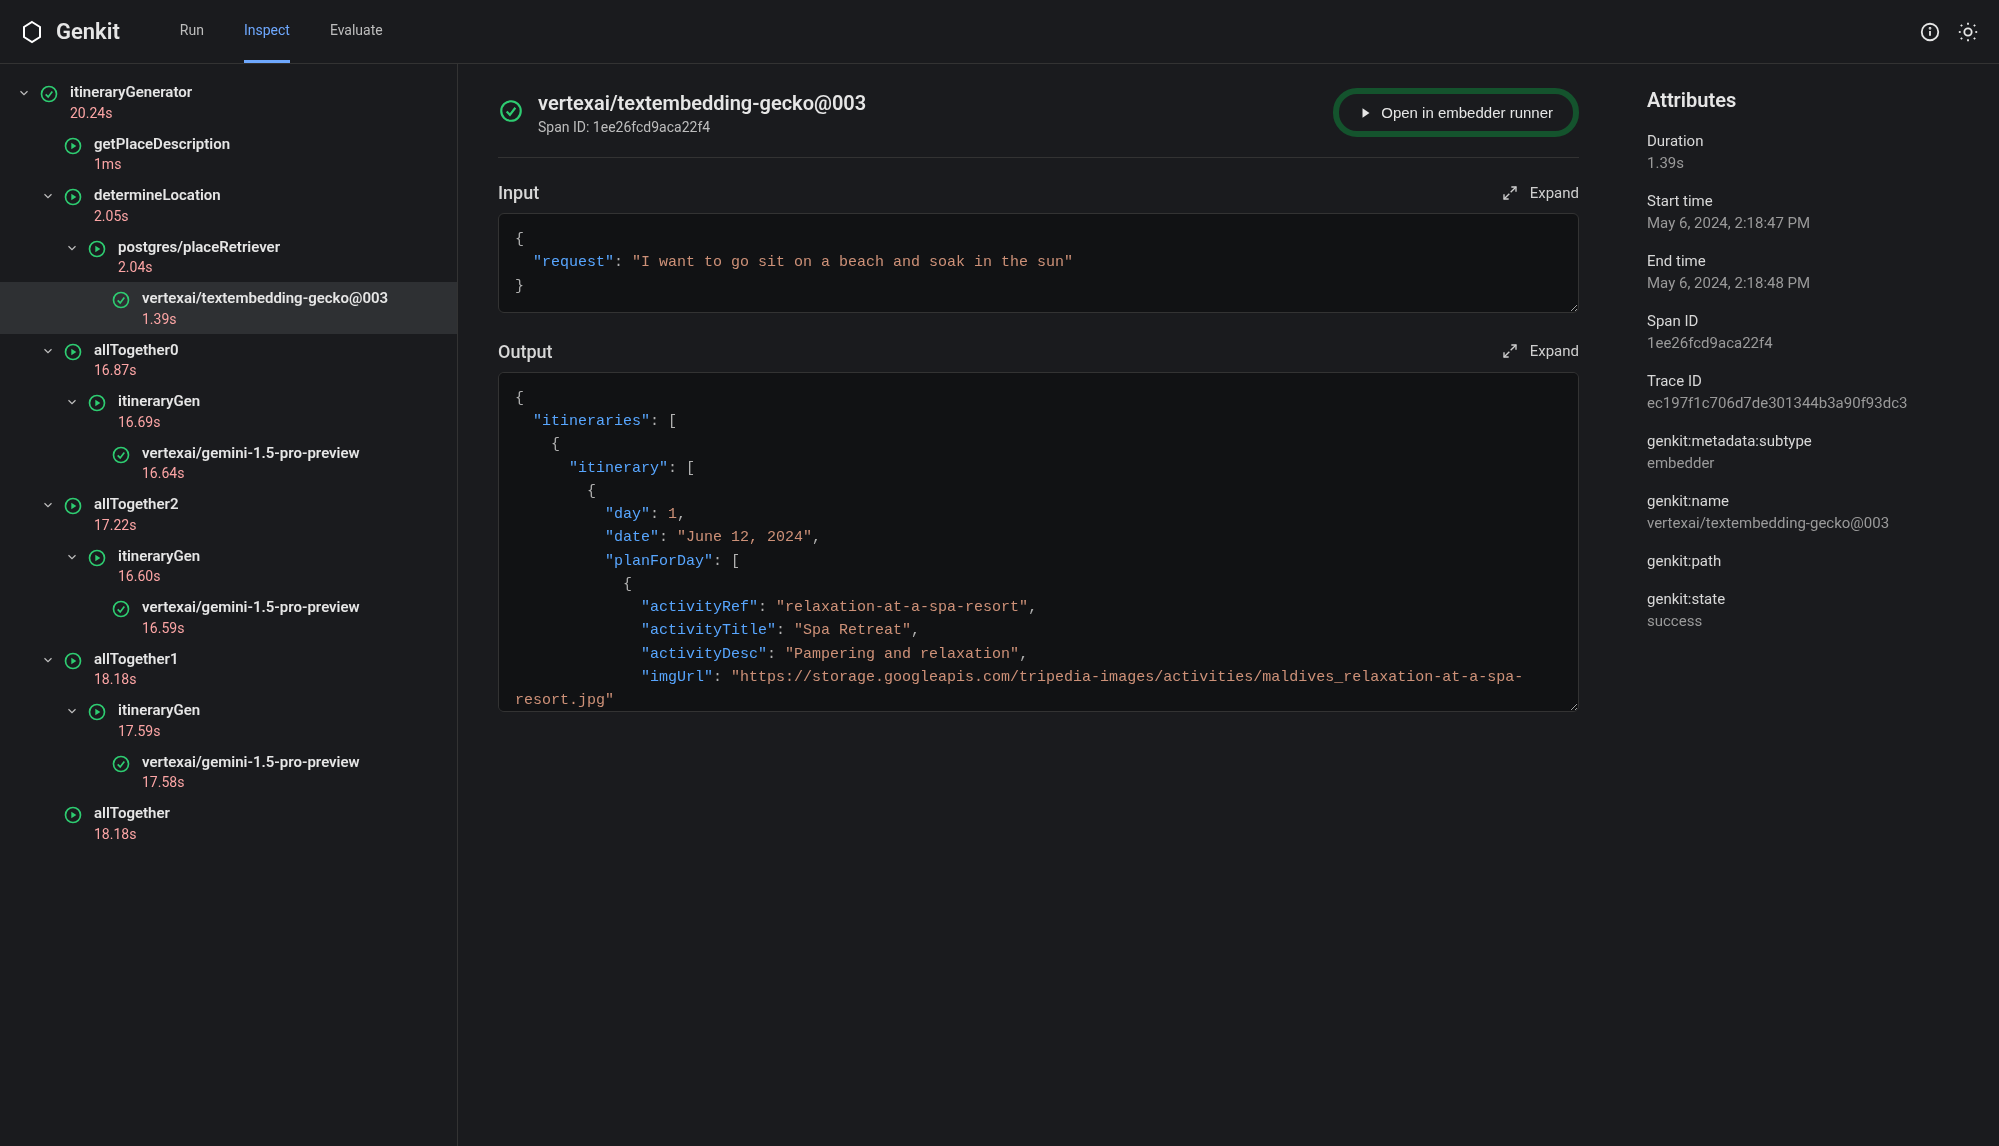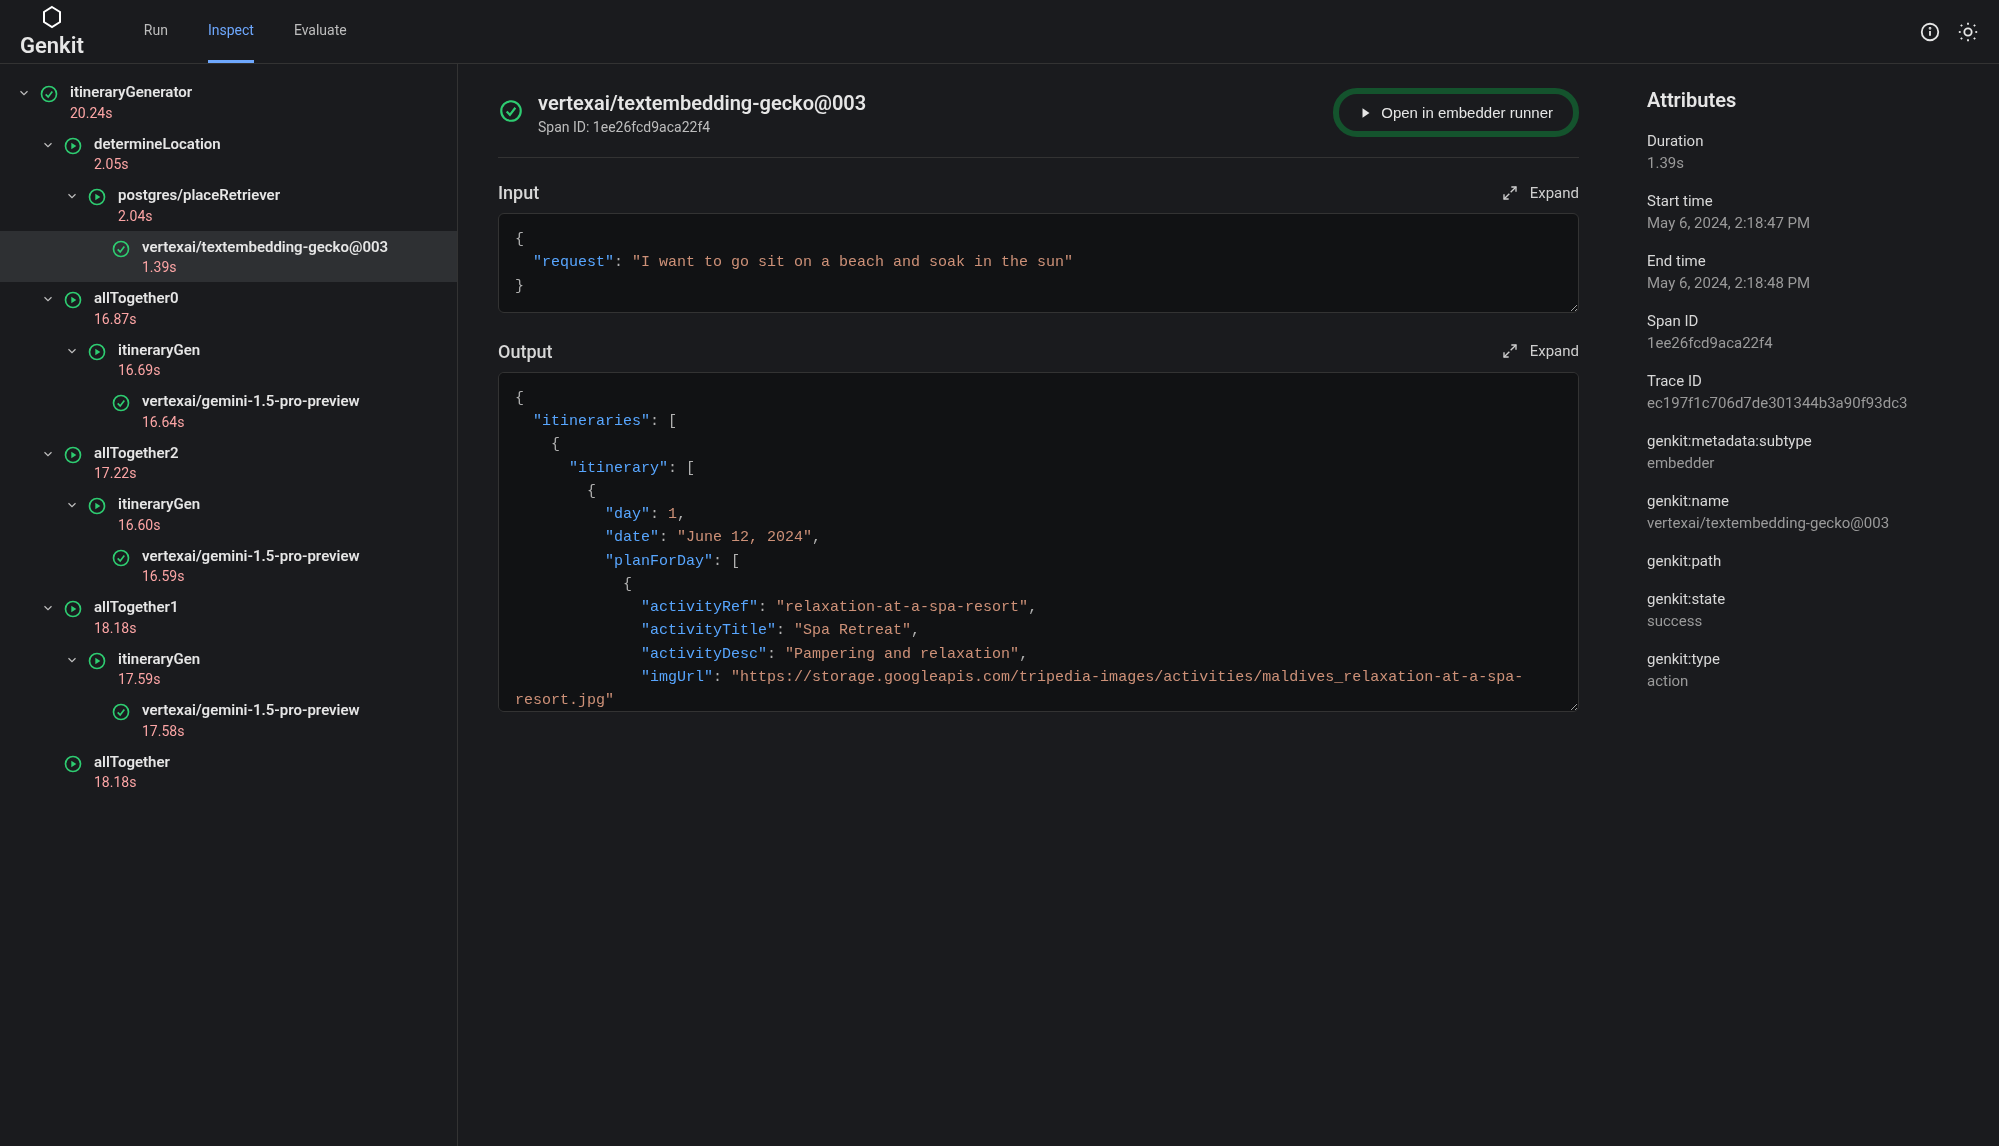--- a/index.html
+++ b/index.html
@@ -16,25 +16,24 @@
   .topbar {
     height: 64px;
     border-bottom: 1px solid #333;
     display: flex;
     align-items: center;
     padding: 0 20px;
   }
   .logo {
     display: flex;
     align-items: center;
-    gap: 4px;
+    gap: 12px;
     font-weight: 600;
     font-size: 22px;
     margin-right: 60px;
-    flex-direction: column;
   }
   .logo svg { width: 24px; height: 24px; }
   .navtabs { display: flex; gap: 40px; height: 100%; align-items: center; }
   .navtab {
     color: #bdbdbd;
     cursor: pointer;
     height: 100%;
     display: flex;
     align-items: center;
     border-bottom: 3px solid transparent;
@@ -217,20 +216,34 @@
             <polyline points="8,12.5 11,15.5 16,9"></polyline>
           </svg>
         </span>
         <div class="row-text">
           <div class="row-label">itineraryGenerator</div>
           <div class="row-sub">20.24s</div>
         </div>
       </div>
       <div class="tree-row">
         <span class="tree-indent" style="width: 30px;"></span>
+        <span class="chev"></span>
+        <span class="status">
+          <svg viewBox="0 0 24 24" fill="none" stroke="#2ecc71" stroke-width="2">
+            <circle cx="12" cy="12" r="9"></circle>
+            <polygon points="10,8 16,12 10,16" fill="#2ecc71" stroke="none"></polygon>
+          </svg>
+        </span>
+        <div class="row-text">
+          <div class="row-label">getPlaceDescription</div>
+          <div class="row-sub">1ms</div>
+        </div>
+      </div>
+      <div class="tree-row">
+        <span class="tree-indent" style="width: 30px;"></span>
         <span class="chev">
           <svg viewBox="0 0 24 24" fill="none" stroke="#c0c0c0" stroke-width="2">
             <polyline points="6 9 12 15 18 9"></polyline>
           </svg>
         </span>
         <span class="status">
           <svg viewBox="0 0 24 24" fill="none" stroke="#2ecc71" stroke-width="2">
             <circle cx="12" cy="12" r="9"></circle>
             <polygon points="10,8 16,12 10,16" fill="#2ecc71" stroke="none"></polygon>
           </svg>
@@ -539,20 +552,16 @@
             <div class="attr-label">genkit:name</div>
             <div class="attr-value">vertexai/textembedding-gecko@003</div>
           </div>
           <div class="attr">
             <div class="attr-label">genkit:path</div>
           </div>
           <div class="attr">
             <div class="attr-label">genkit:state</div>
             <div class="attr-value">success</div>
           </div>
-          <div class="attr">
-            <div class="attr-label">genkit:type</div>
-            <div class="attr-value">action</div>
-          </div>
         </div>
     </div>
   </div>
 </div>
 
 </body></html>

